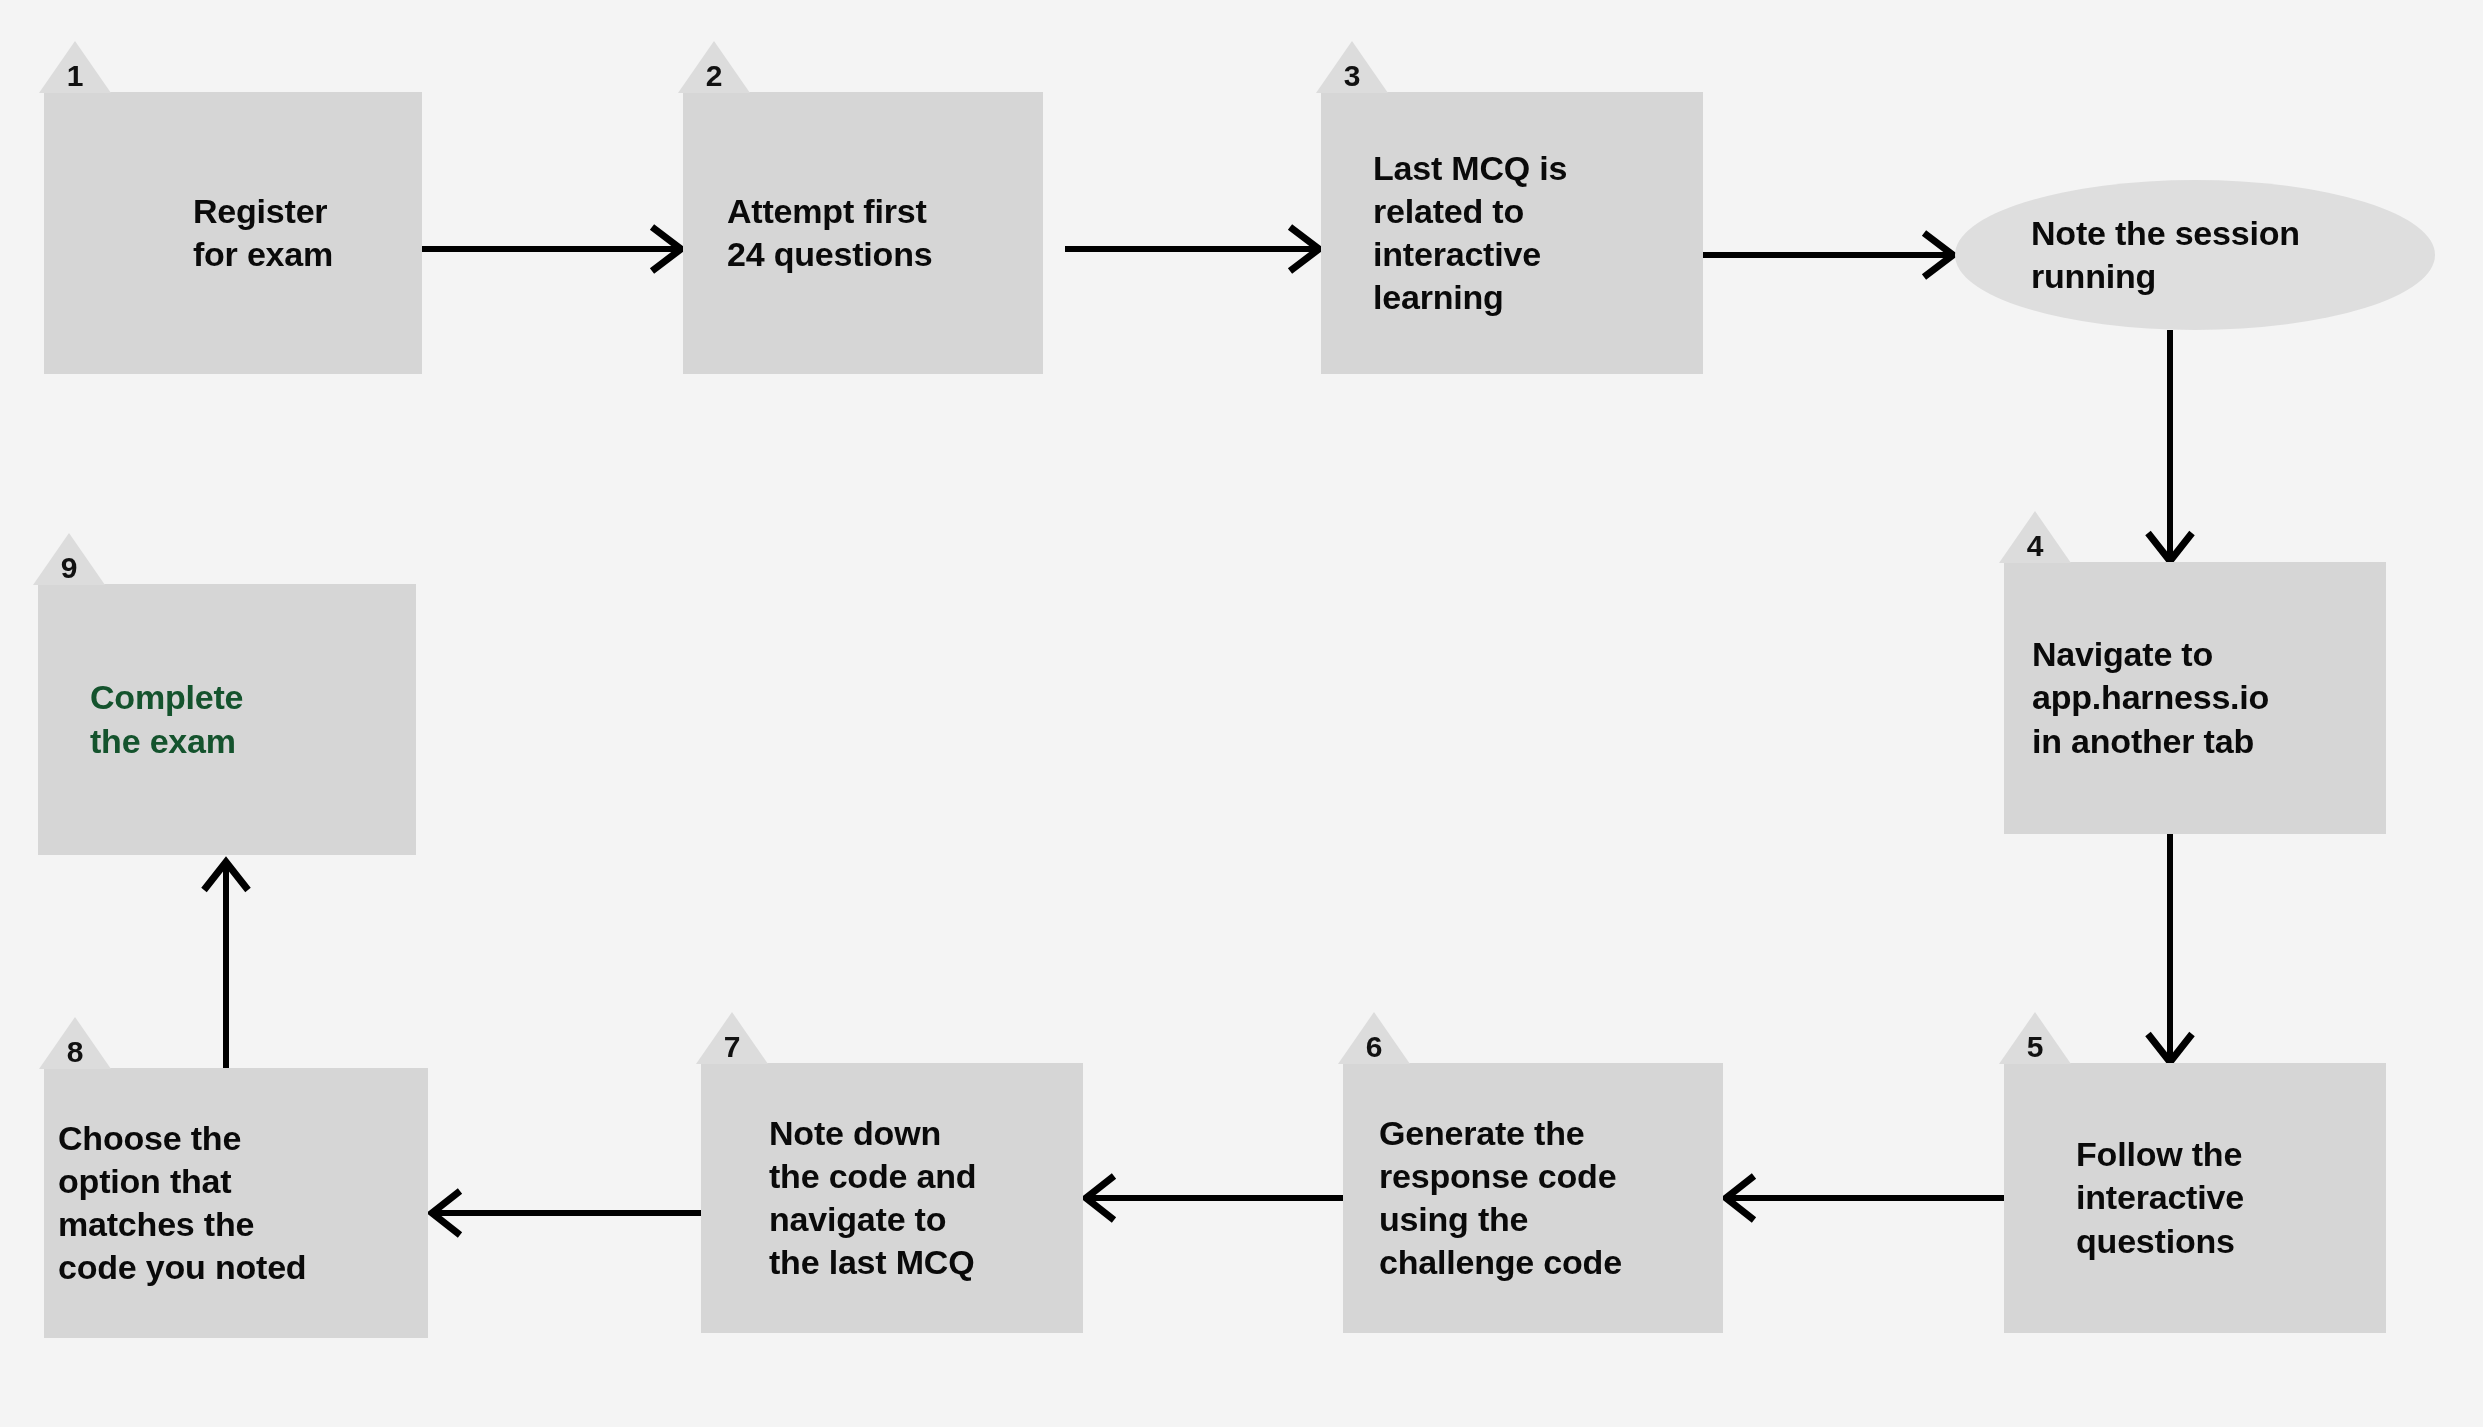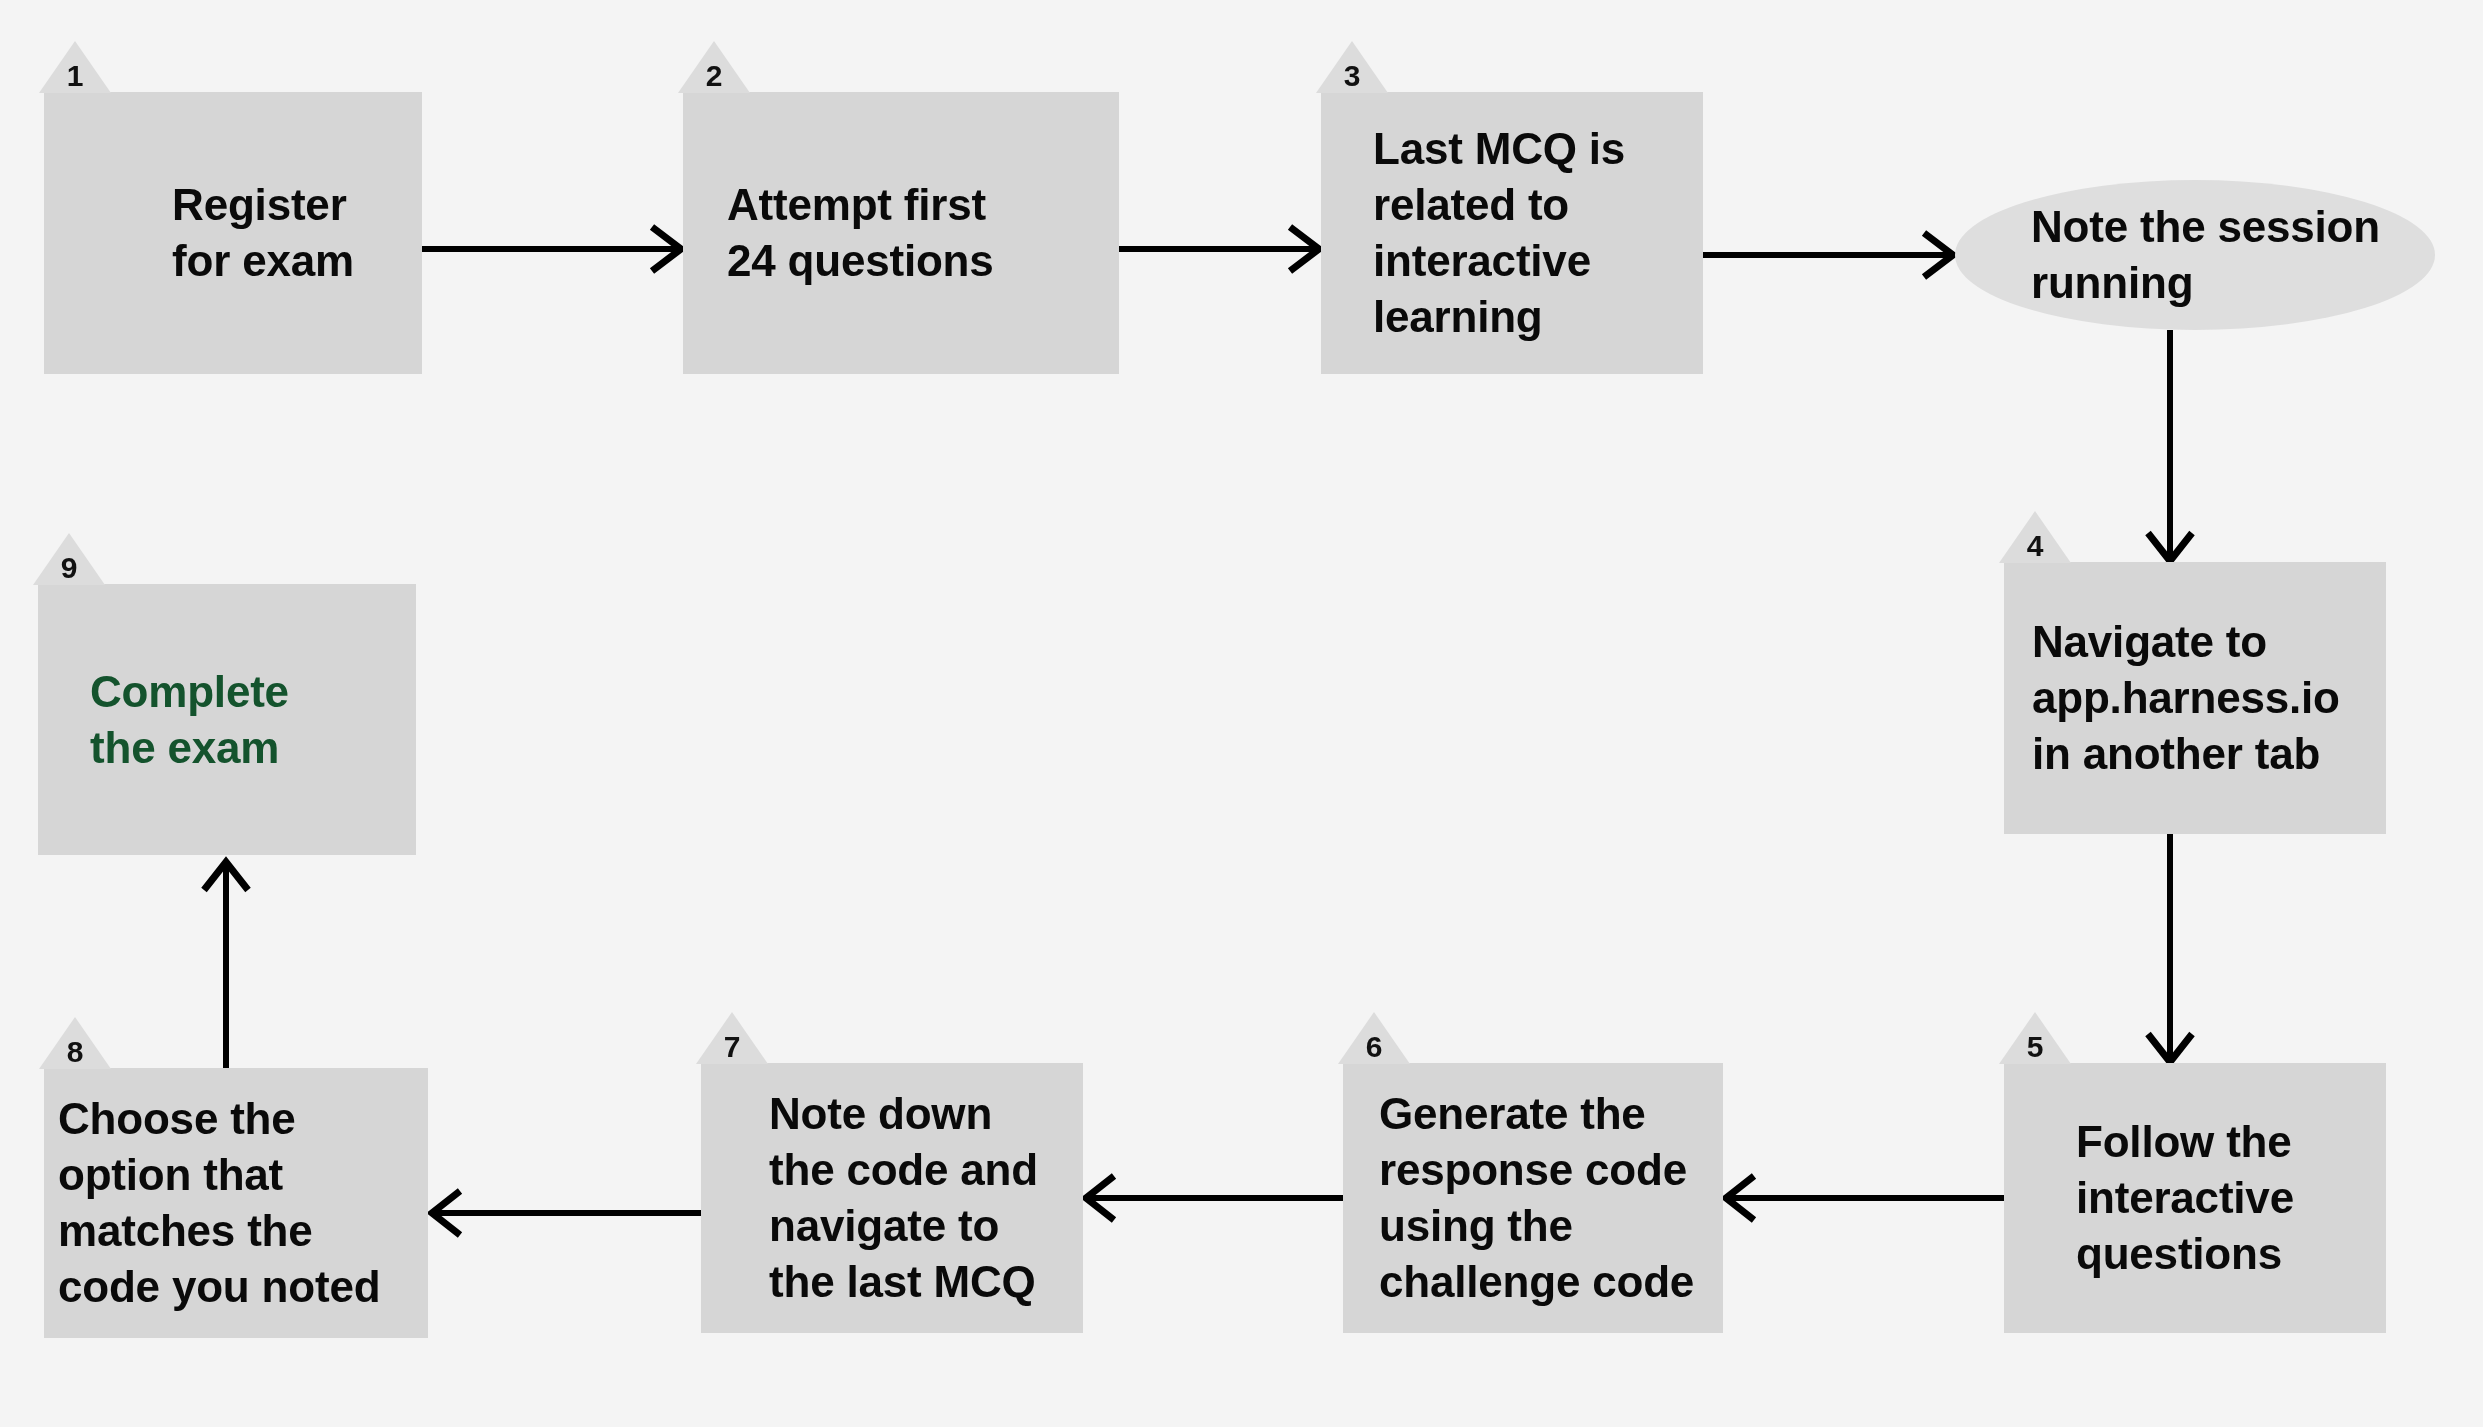--- a/index.html
+++ b/index.html
@@ -35,21 +35,21 @@
     align-items: center;
     justify-content: center;
   }
   .node.ellipse {
     background: #dedede;
     border-radius: 50%;
   }
   .node-label {
     color: #0a0a0a;
     font-weight: bold;
-    font-size: 44px;
+    font-size: 34px;
     line-height: 1.27;
     letter-spacing: -0.2px;
     white-space: pre-line;
     text-align: left;
     padding: 0 14px;
   }
   .badge {
     position: absolute;
     width: 74px;
     height: 54px;
@@ -105,21 +105,21 @@
       <div class="node" style="left: 44px; top: 92px; width: 378px; height: 282px; background: rgb(214, 214, 214); justify-content: center;">
         <div class="node-label" style="color: rgb(10, 10, 10); padding-left: 74px;">Register
 for exam</div>
       </div>
       <div class="badge" style="left: 38px; top: 40px;">
         <svg viewBox="0 0 74 54">
           <polygon points="37,1 73,53 1,53" fill="#dcdcdc"></polygon>
         </svg>
         <div class="badge-num">1</div>
       </div>
-      <div class="node" style="left: 683px; top: 92px; width: 436px; height: 282px; background: rgb(214, 214, 214); justify-content: flex-start;">
+      <div class="node" style="left: 683px; top: 92px; width: 360px; height: 282px; background: rgb(214, 214, 214); justify-content: flex-start;">
         <div class="node-label" style="color: rgb(10, 10, 10); padding-left: 44px;">Attempt first
 24 questions</div>
       </div>
       <div class="badge" style="left: 677px; top: 40px;">
         <svg viewBox="0 0 74 54">
           <polygon points="37,1 73,53 1,53" fill="#dcdcdc"></polygon>
         </svg>
         <div class="badge-num">2</div>
       </div>
       <div class="node" style="left: 1321px; top: 92px; width: 382px; height: 282px; background: rgb(214, 214, 214); justify-content: flex-start;">

